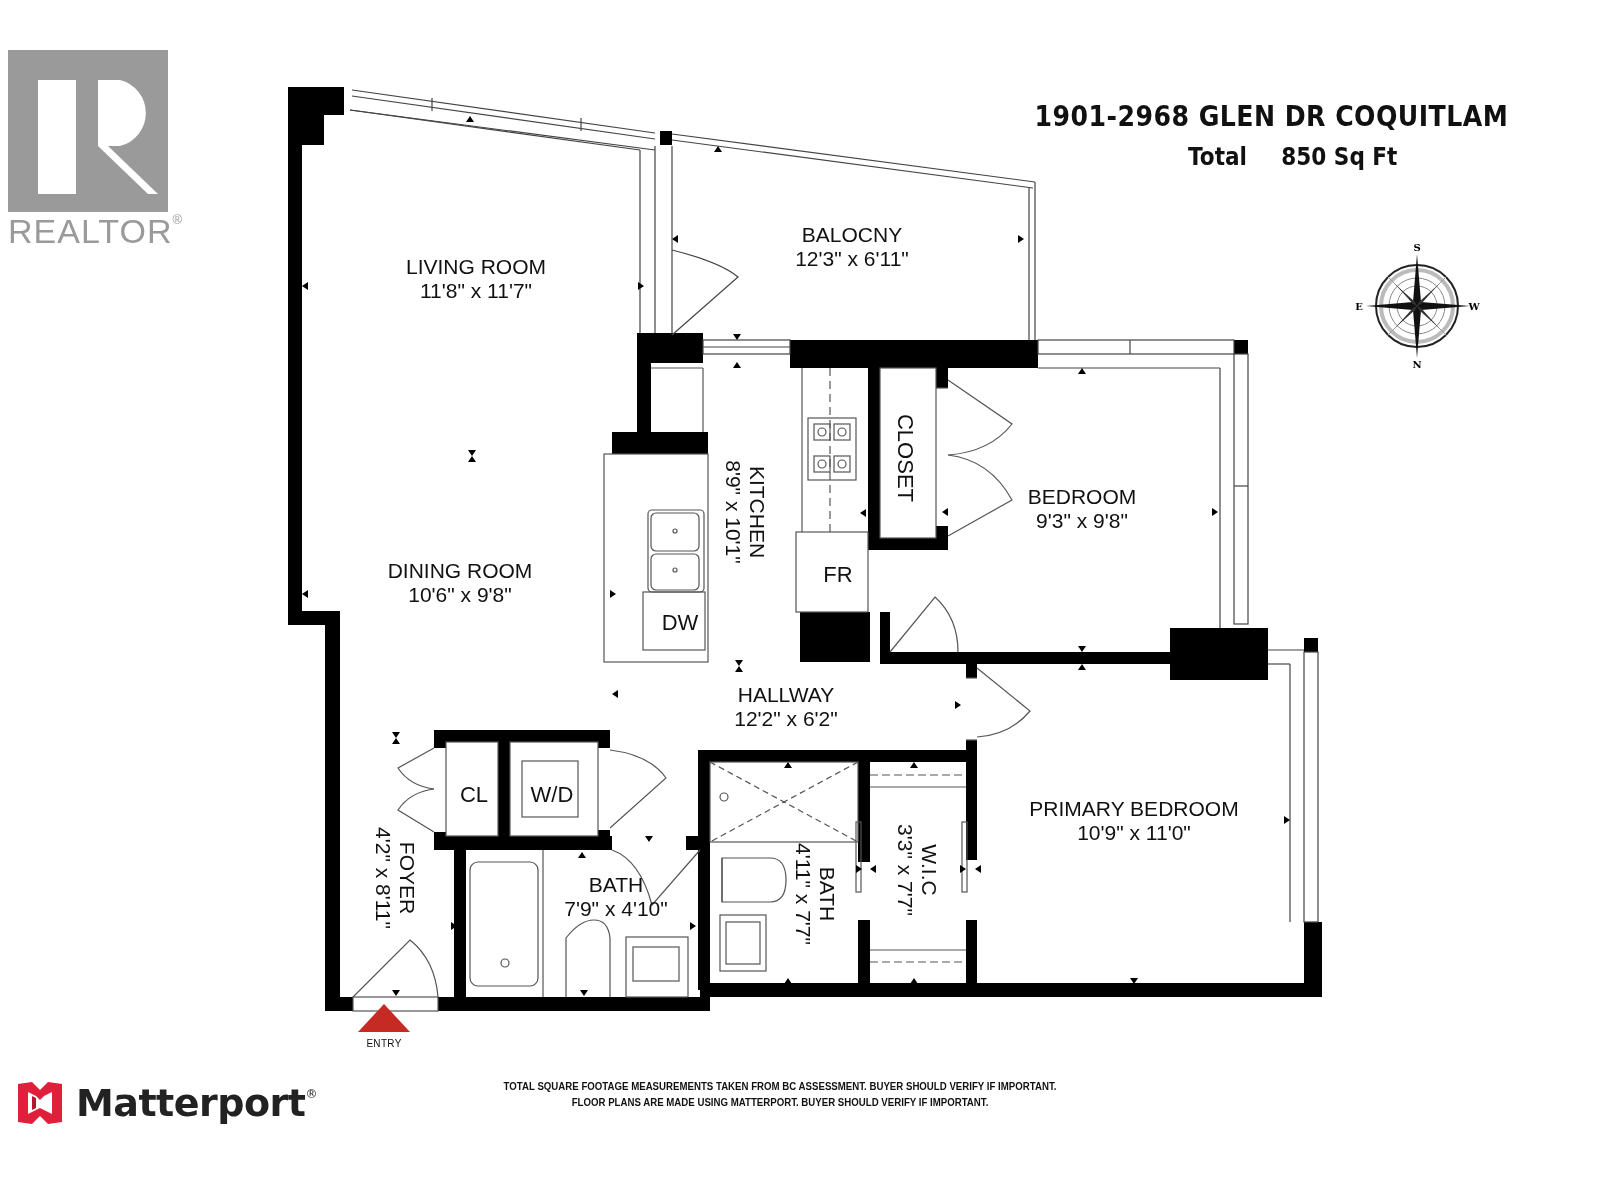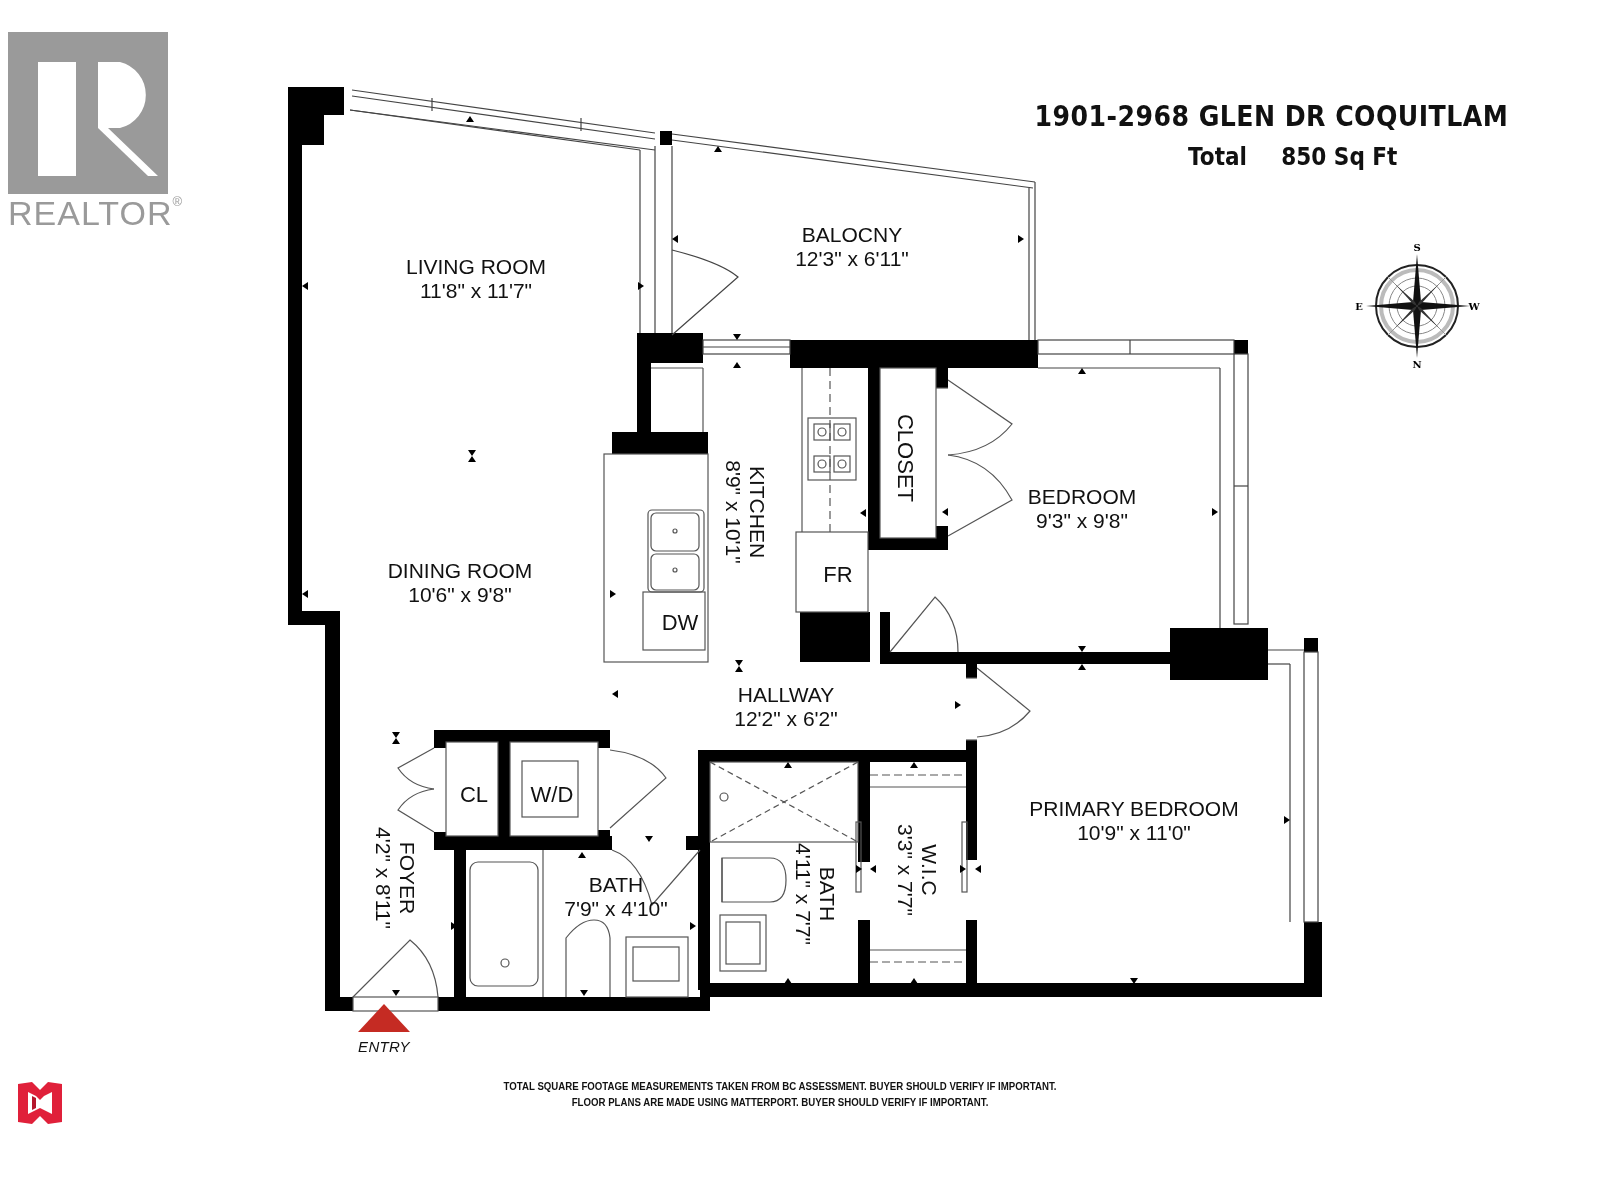--- a/index.html
+++ b/index.html
@@ -1,34 +1,34 @@
 <!DOCTYPE html>
 <html><head>
 <meta charset="utf-8">
 <style>
   html, body { margin: 0; padding: 0; background: #ffffff; }
   body { width: 1600px; height: 1200px; position: relative; overflow: hidden;
          font-family: "Liberation Sans", sans-serif; color: #111; }
   .abs { position: absolute; }
-  #realtor-logo { left: 8px; top: 32px; width: 160px; height: 200px; }
+  #realtor-logo { left: 8px; top: 50px; width: 160px; height: 200px; }
   #realtor-mark { position: absolute; left: 0; top: 0; width: 160px; height: 162px; background: #9a9a9a; }
   #realtor-text { position: absolute; left: 0; top: 162px; font-size: 34px; color: #9a9a9a;
                   letter-spacing: 1px; font-family: "Liberation Sans", sans-serif; }
   #realtor-text sup { font-size: 13px; vertical-align: top; }
   #title-block { right: 92px; top: 100px; text-align: left; }
   #title-address { font-family: "DejaVu Sans", sans-serif; font-size: 28px; font-weight: bold; letter-spacing: 0.5px; transform: scaleX(0.9); transform-origin: right center; white-space: nowrap; }
   #title-total { position: absolute; left: 1188px; top: 143px; font-family: "DejaVu Sans", sans-serif; font-size: 24px; font-weight: bold; white-space: nowrap; transform: scaleX(0.9); transform-origin: left center;}
   #title-total .gap { display: inline-block; width: 38px; }
   #compass { left: 1352px; top: 240px; width: 130px; height: 130px; }
   #plan { left: 0; top: 0; width: 1600px; height: 1200px; }
   .room-label { font-family: "Liberation Sans", sans-serif; font-size: 21px; fill: #111; text-anchor: middle; }
   .fixture-label { font-family: "Liberation Sans", sans-serif; font-size: 22px; fill: #111; text-anchor: middle; }
   #entry-block { left: 352px; top: 1004px; width: 64px; text-align: center; }
   #entry-arrow { width: 0; height: 0; margin: 0 auto; border-left: 26px solid transparent; border-right: 26px solid transparent; border-bottom: 28px solid #c52b23; }
-  #entry-label { font-size: 15px; margin-top: 6px; letter-spacing: 0.3px; font-style: italic; }
+  #entry-label { font-size: 10px; margin-top: 6px; letter-spacing: 0.3px; }
   #matterport { left: 16px; top: 1080px; display: flex; align-items: center; }
   #matterport-text { font-family: "DejaVu Sans", sans-serif; font-weight: bold; font-size: 38px; color: #222; margin-left: 12px; letter-spacing: -0.5px; }
   #matterport-text sup { font-size: 12px; font-weight: normal; vertical-align: top; position: relative; top: 6px; }
   #disclaimer { left: 460px; top: 1078px; width: 640px; text-align: center; font-family: "Liberation Sans", sans-serif; font-size: 10.5px; font-weight: bold; line-height: 16px; color: #111; transform: scaleX(0.92); }
 </style>
 </head>
 <body>
 
 <div id="realtor-logo" class="abs">
   <div id="realtor-mark">
@@ -348,18 +348,19 @@
   <div id="entry-arrow"></div>
   <div id="entry-label">ENTRY</div>
 </div>
 
 <div id="matterport" class="abs">
   <svg width="48" height="46" viewBox="0 0 48 46">
     <path d="M2 4 L16 2 L24 10 L32 2 L46 4 L46 42 L32 44 L24 36 L16 44 L2 42 Z" fill="#e0203a"></path>
     <path d="M12 12 L20 16 L24 20 L28 16 L36 12 L36 34 L28 30 L24 28 L20 30 L12 34 Z" fill="#fff"></path>
     <path d="M16 16 L16 30 L20 28 L20 18 Z" fill="#b5162c"></path>
   </svg>
+  <div id="matterport-text"><span>Matterport</span><sup>®</sup></div>
 </div>
 
 <div id="disclaimer" class="abs">
   <div>TOTAL SQUARE FOOTAGE MEASUREMENTS TAKEN FROM BC ASSESSMENT. BUYER SHOULD VERIFY IF IMPORTANT.</div>
   <div>FLOOR PLANS ARE MADE USING MATTERPORT. BUYER SHOULD VERIFY IF IMPORTANT.</div>
 </div>
 
 </body></html>

